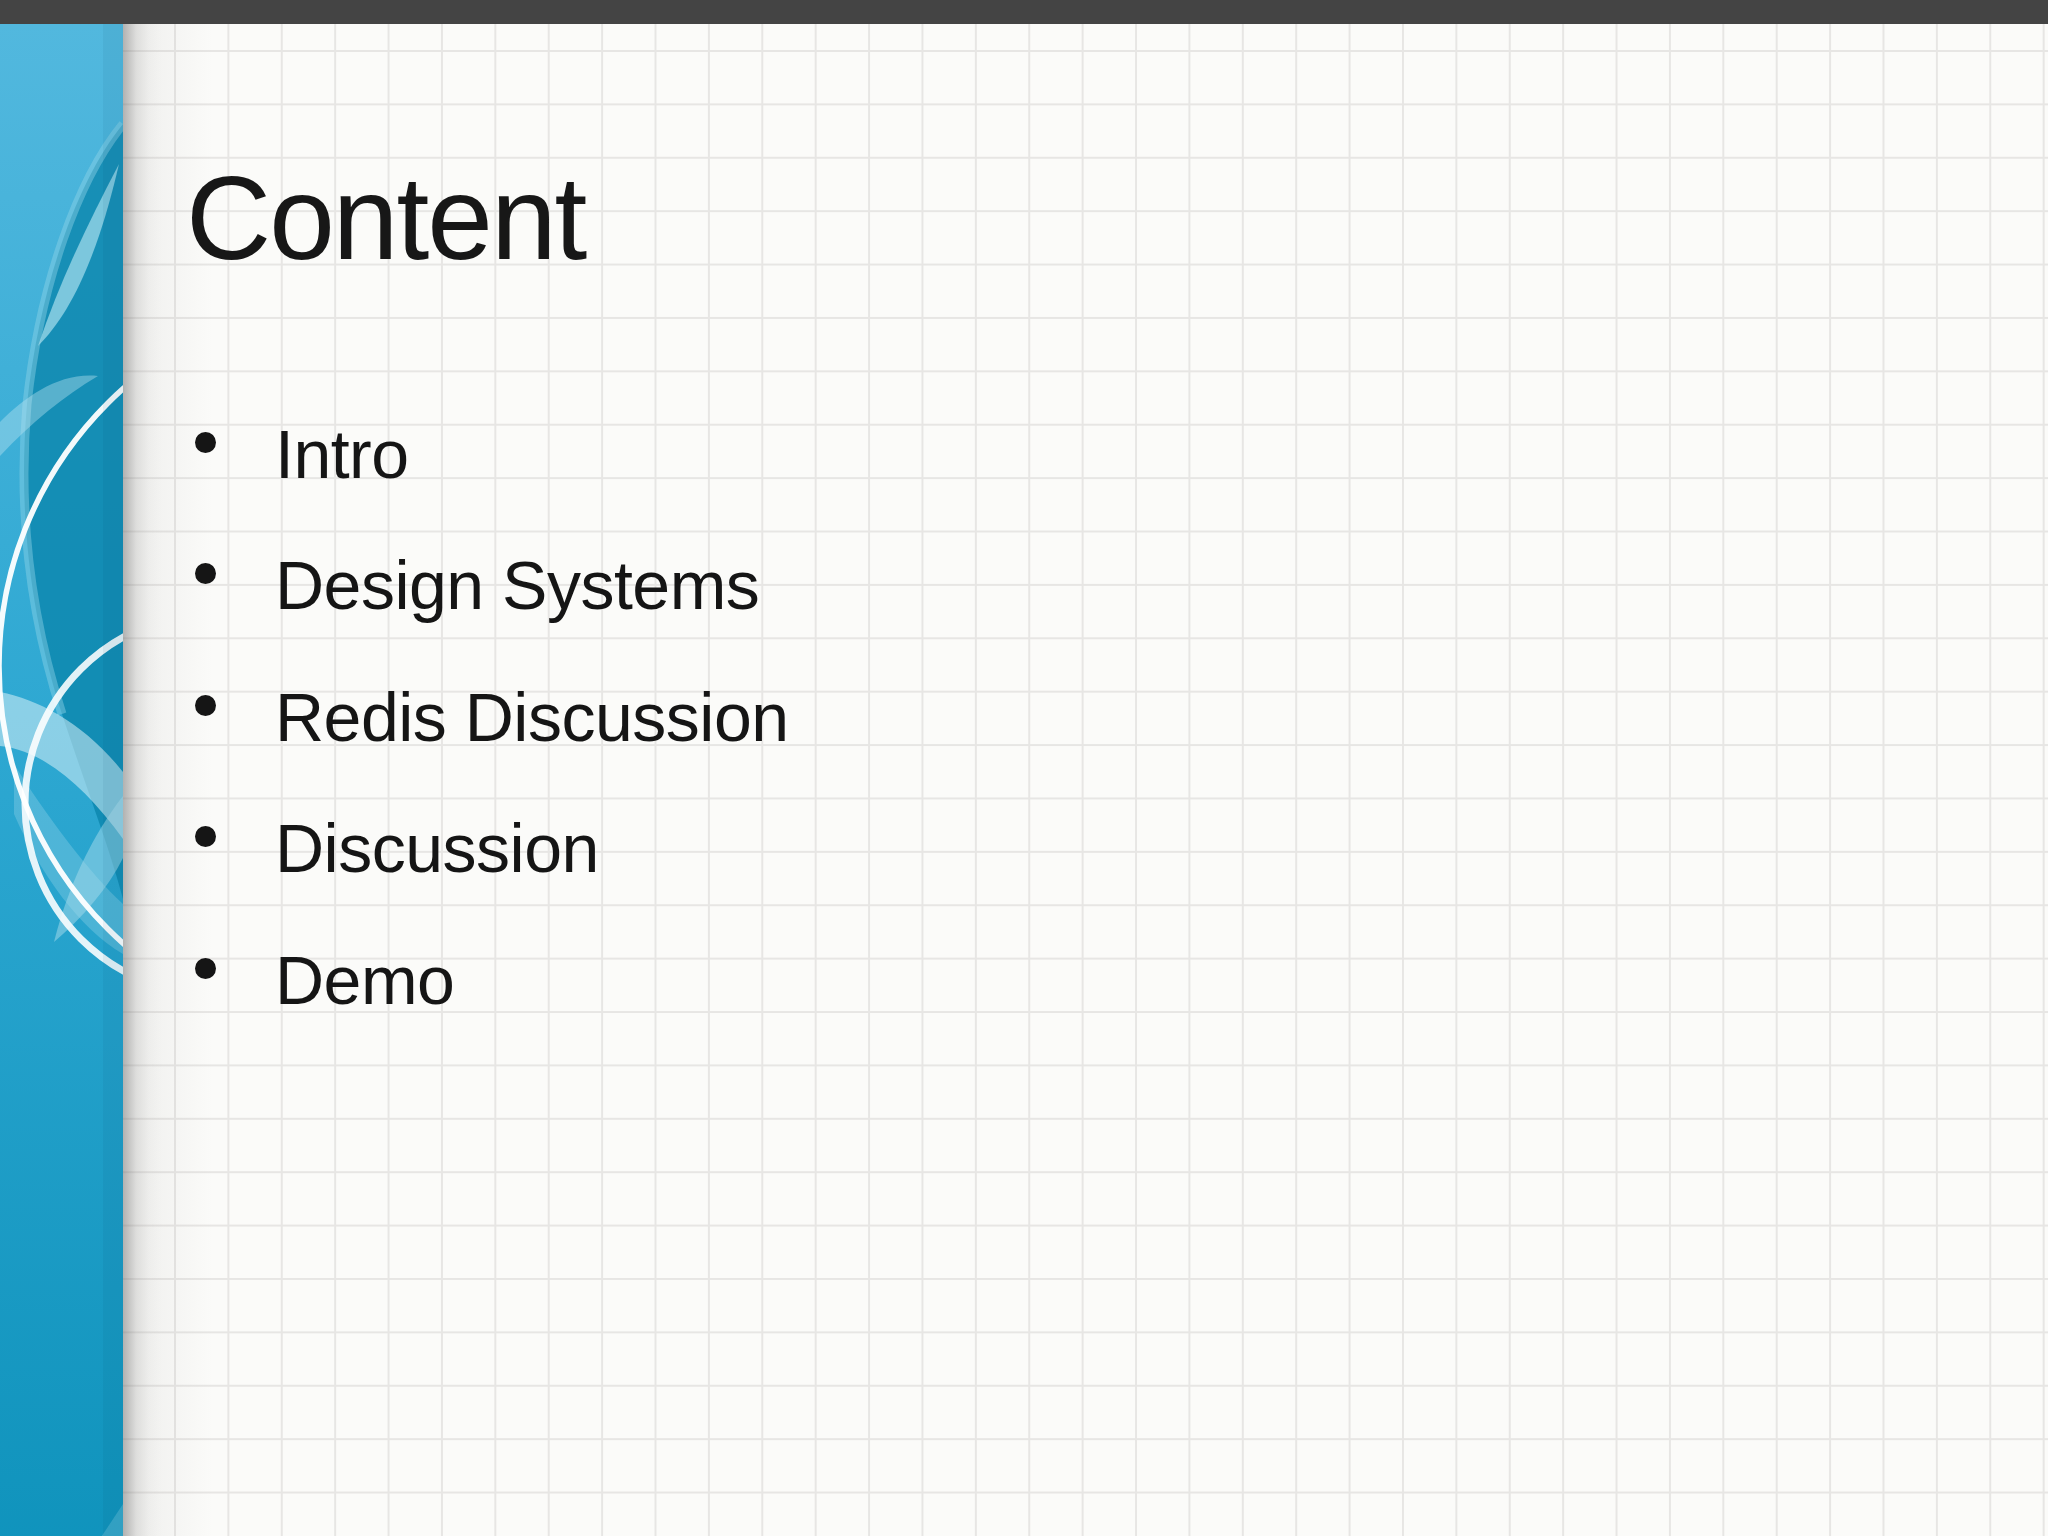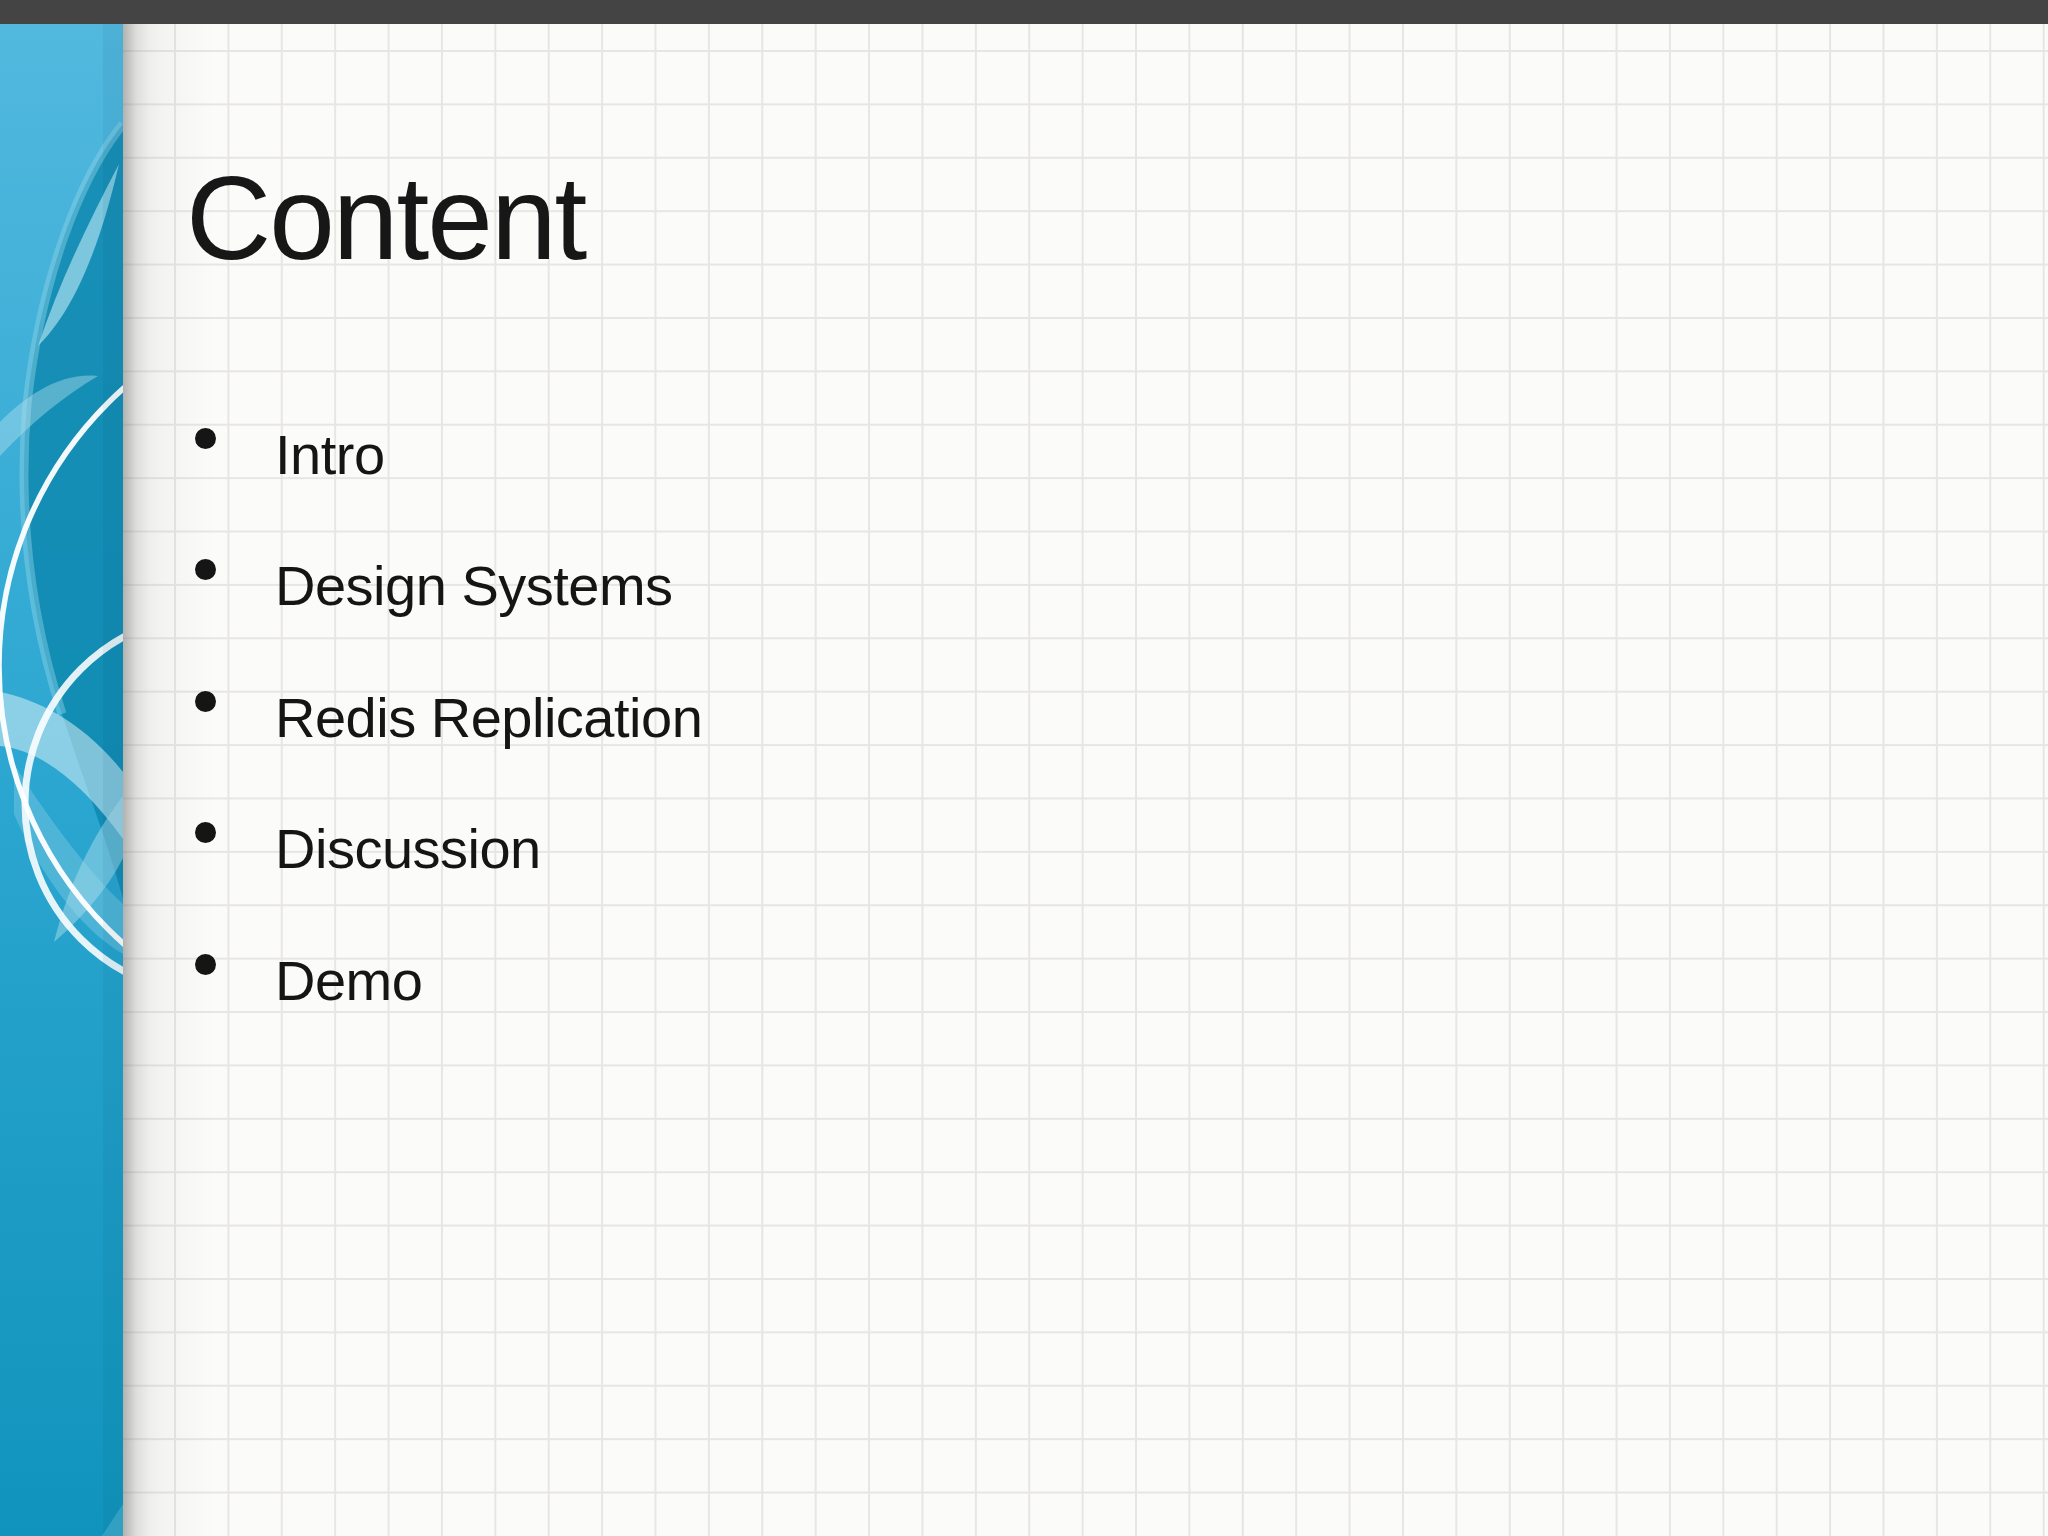--- a/index.html
+++ b/index.html
@@ -49,21 +49,21 @@
   .title {
     position:absolute; left:186px; top:135px;
     margin:0;
     font-size:118px; font-weight:400; line-height:1;
     letter-spacing:-2px;
     color:#171717;
   }
   .bullets {
     position:absolute; left:195px; top:365px;
     margin:0; padding:0; list-style:none;
-    font-size:56px; line-height:131.4px;
+    font-size:68px; line-height:131.4px;
     letter-spacing:-0.5px;
     color:#151515;
   }
   .bullet-item { white-space:nowrap; }
   .dot {
     display:inline-block;
     width:21px; height:21px; border-radius:50%;
     background:#151515;
     vertical-align:25px;
     margin-right:59px;
@@ -120,21 +120,21 @@
     <h1 class="title">Content</h1>
 
     <ul class="bullets">
       <li class="bullet-item">
         <span class="dot"></span><span class="bullet-text">Intro</span>
       </li>
       <li class="bullet-item">
         <span class="dot"></span><span class="bullet-text">Design Systems</span>
       </li>
       <li class="bullet-item">
-        <span class="dot"></span><span class="bullet-text">Redis Replication</span>
+        <span class="dot"></span><span class="bullet-text">Redis Discussion</span>
       </li>
       <li class="bullet-item">
         <span class="dot"></span><span class="bullet-text">Discussion</span>
       </li>
       <li class="bullet-item">
         <span class="dot"></span><span class="bullet-text">Demo</span>
       </li>
     </ul>
   </main>
 

